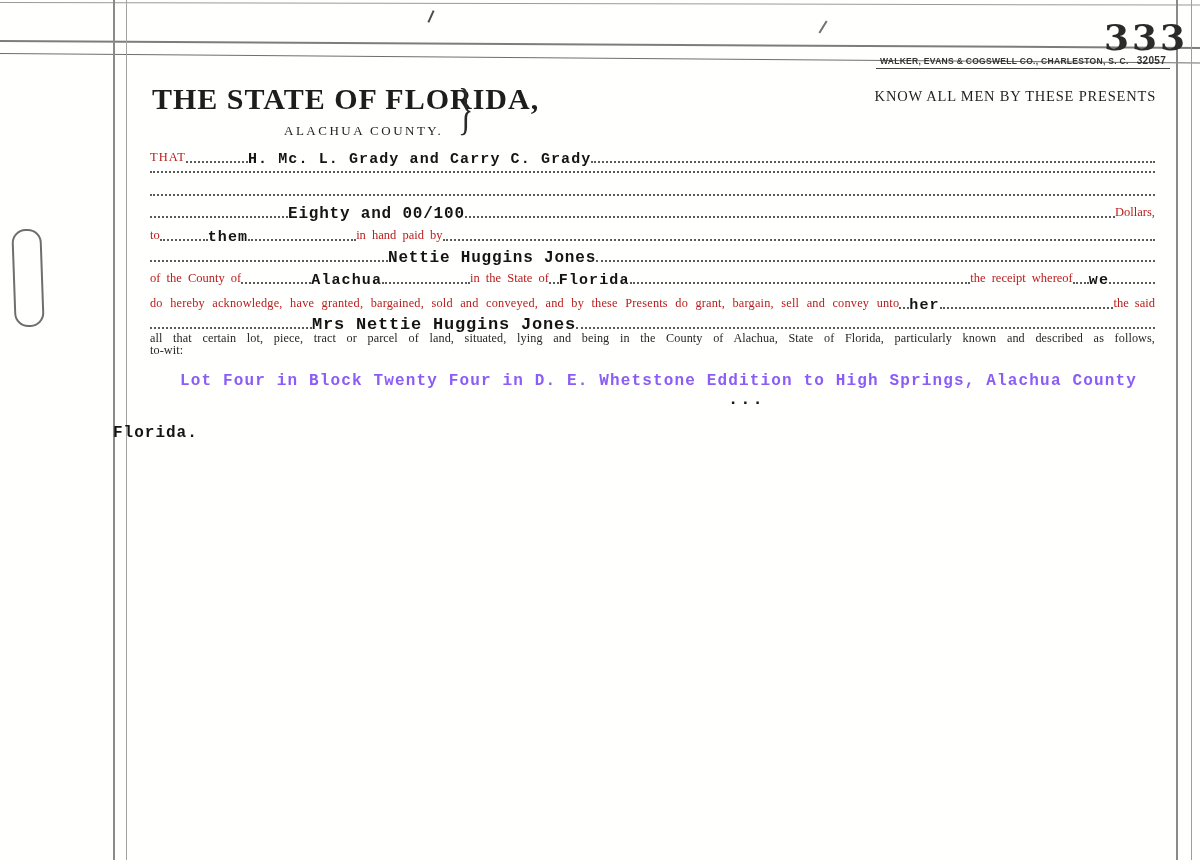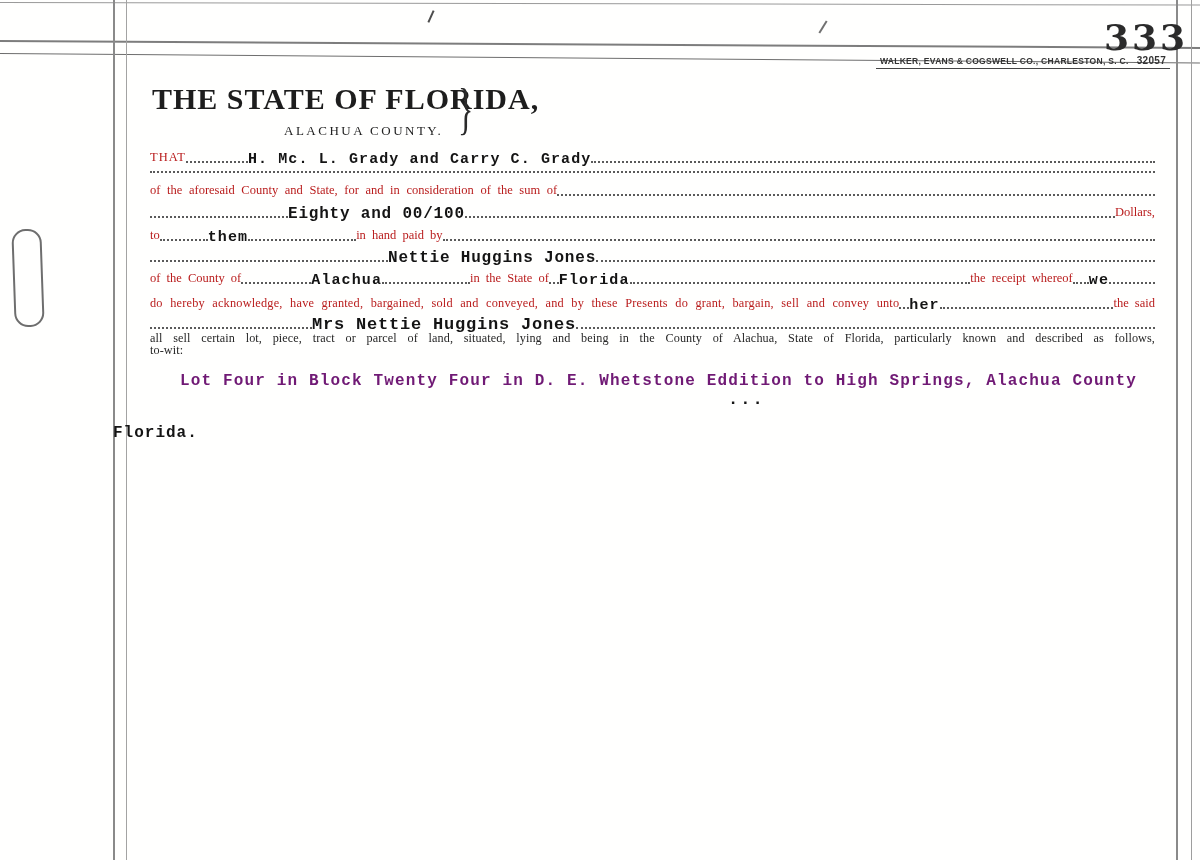--- a/index.html
+++ b/index.html
@@ -75,21 +75,21 @@
 
   .description-intro {
     position:absolute; left:150px; right:45px; top:333px; font-size:12.2px;
     line-height:11.5px; color:#262626; letter-spacing:0.1px; word-spacing:2px;
   }
   .description-intro .jline { display:block; text-align:justify; text-align-last:justify; }
   .description-intro .lline { display:block; }
 
   .legal-description {
     position:absolute; left:180px; top:372px; font-family:"Liberation Mono","DejaVu Sans Mono",monospace;
-    font-weight:700; font-size:16px; letter-spacing:1.15px; color:#701a75; white-space:nowrap;
+    font-weight:700; font-size:16px; letter-spacing:1.15px; color:#8b5cf6; white-space:nowrap;
   }
   .ellipsis-mark {
     position:absolute; left:728px; top:390px; font-family:"Liberation Mono",monospace;
     font-weight:700; font-size:17px; letter-spacing:2px; color:#141414;
   }
   .legal-description-end {
     position:absolute; left:113px; top:424px; font-family:"Liberation Mono","DejaVu Sans Mono",monospace;
     font-weight:700; font-size:16px; letter-spacing:1px; color:#141414;
   }
 </style>
@@ -109,35 +109,35 @@
   <div class="pen-mark pm1"></div>
   <div class="pen-mark pm2"></div>
 
   <div class="page-number">333</div>
   <div class="printer-credit">
     <span>WALKER, EVANS &amp; COGSWELL CO., CHARLESTON, S. C.</span><span class="pnum">32057</span>
   </div>
 
   <div class="doc-title">THE STATE OF FLORIDA,</div>
   <div class="brace">}</div>
+  <div class="presents-caption">KNOW ALL MEN BY THESE PRESENTS</div>
   <div class="county-name">ALACHUA COUNTY.</div>
 
   <div class="row" style="top:146px">
     <span class="plabel" style="letter-spacing:1px">THAT</span>
     <span class="dots" style="width:62px"></span>
     <span class="typed t15">H. Mc. L. Grady and Carry C. Grady</span>
     <span class="dots grow"></span>
   </div>
 
   <div class="row" style="top:156px">
     <span class="dots grow"></span>
   </div>
 
   <div class="row" style="top:180px;height:19px">
-    <span class="plabel" style="word-spacing:3.5px">of the aforesaid County and State, for and in consideration of the sum of</span>
     <span class="dots grow"></span>
   </div>
 
   <div class="row" style="top:201px">
     <span class="dots" style="width:138px"></span>
     <span class="typed t16">Eighty and 00/100</span>
     <span class="dots grow"></span>
     <span class="plabel">Dollars,</span>
   </div>
 
@@ -179,21 +179,21 @@
     <span class="plabel">the said</span>
   </div>
 
   <div class="row" style="top:311px;height:21px">
     <span class="dots" style="width:162px"></span>
     <span class="typed t17">Mrs Nettie Huggins Jones</span>
     <span class="dots grow"></span>
   </div>
 
   <div class="description-intro">
-    <span class="jline">all sell certain lot, piece, tract or parcel of land, situated, lying and being in the County of Alachua, State of Florida, particularly known and described as follows,</span>
+    <span class="jline">all that certain lot, piece, tract or parcel of land, situated, lying and being in the County of Alachua, State of Florida, particularly known and described as follows,</span>
     <span class="lline">to-wit:</span>
   </div>
 
   <div class="legal-description">Lot Four in Block Twenty Four in D. E. Whetstone Eddition to High Springs, Alachua County</div>
   <div class="ellipsis-mark">...</div>
   <div class="legal-description-end">Florida.</div>
 
 </div>
 
 </body></html>

